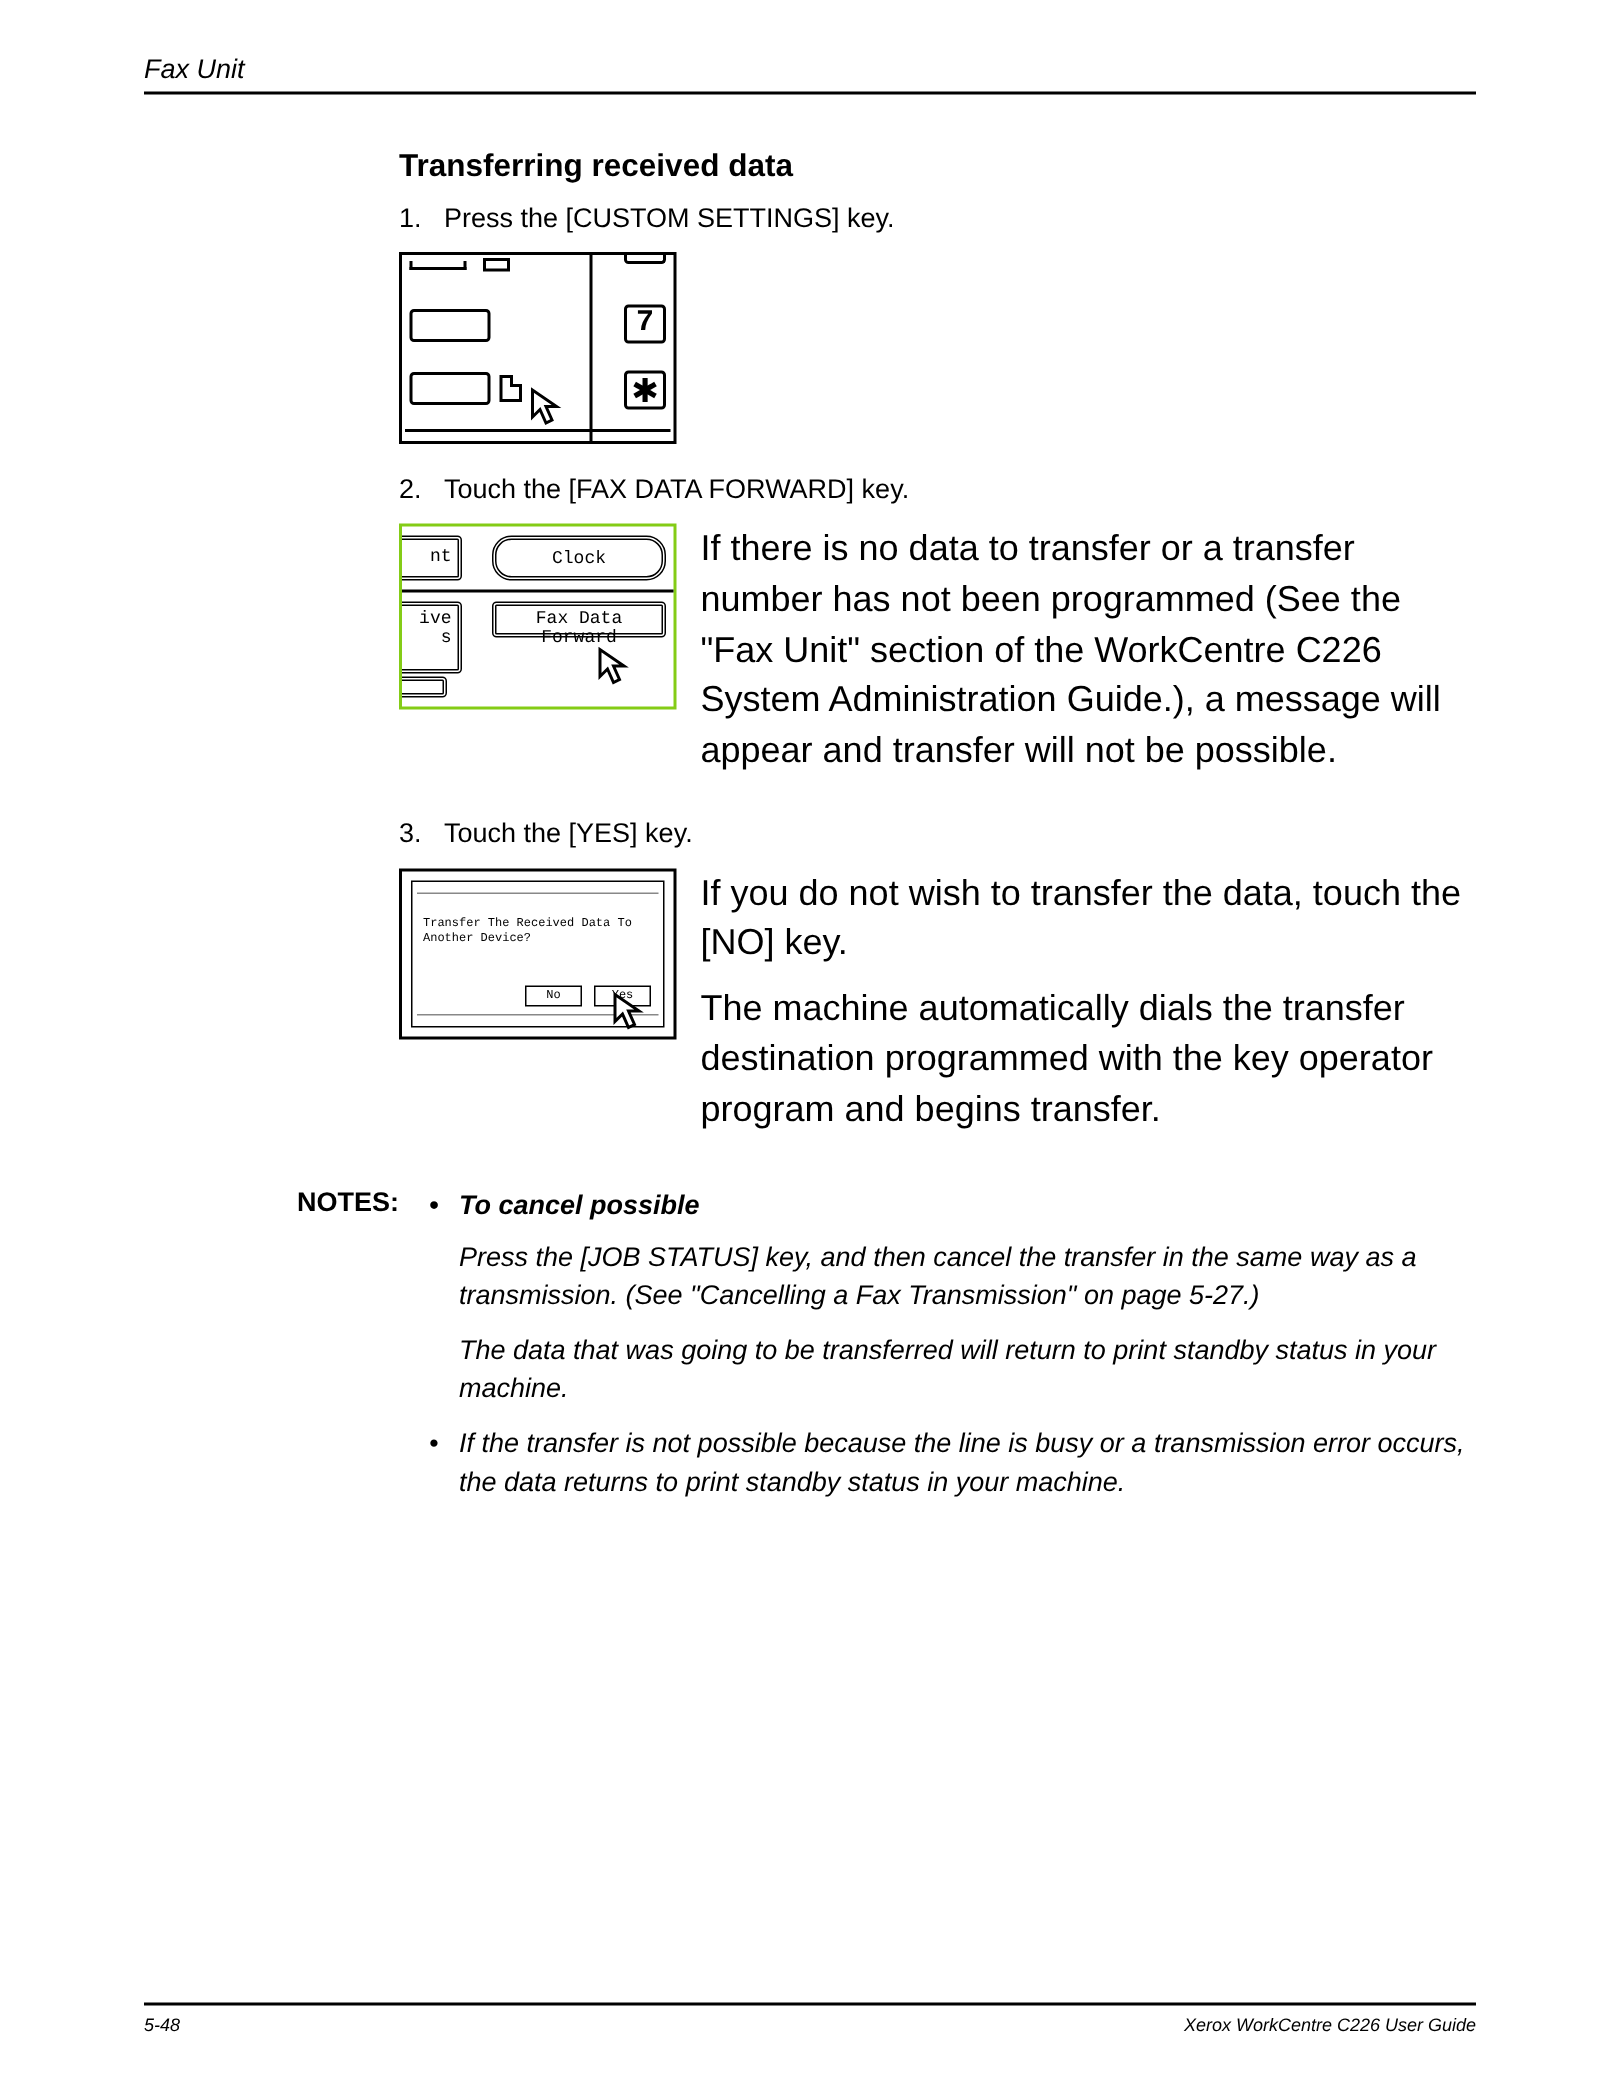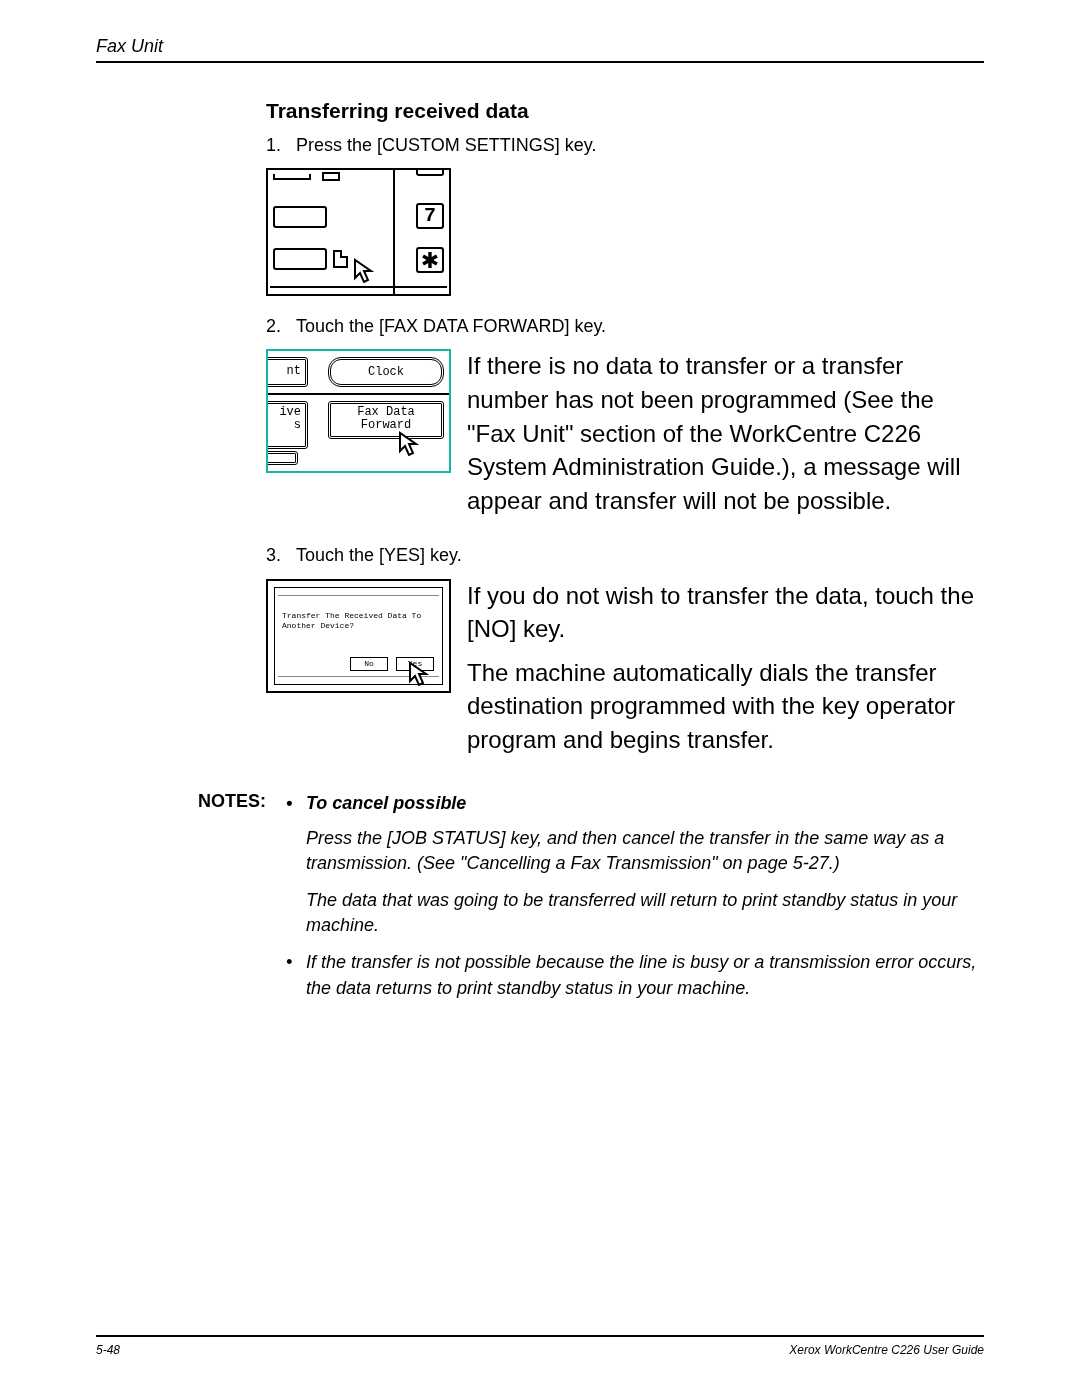--- a/index.html
+++ b/index.html
@@ -62,30 +62,30 @@
     .fig1 .hline-bot{ position:absolute; bottom:6px; left:2px; right:2px; height:2px; background:#000; }
     .fig1 .doc-icon{ position:absolute; top:80px; left:65px; width:15px; height:18px; border:2px solid #000; }
     .fig1 .doc-icon::after{ content:""; position:absolute; top:-2px; right:-2px; width:6px; height:6px; background:#fff; border-left:2px solid #000; border-bottom:2px solid #000;}
     .fig1 .arrow1 { position:absolute; top:88px; left:85px; }
 
     
     .step2-wrap { display:flex; gap: 16px; margin: 10px 0 16px 0; align-items:flex-start; }
     .fig2 {
       width: 185px;
       height: 124px;
-      border: 2px solid #14b8a6;
+      border: 2px solid #84cc16;
       position: relative;
       background:#fff;
       flex-shrink:0;
       overflow:hidden;
     }
     .fig2 .btn-left1{ position:absolute; top:6px; left:-10px; width:50px; height:30px; border:3px double #000; border-radius:3px; font-family:'Courier New',monospace; font-size:12px; text-align:right; padding:4px 4px 0 0;}
     .fig2 .btn-right1{ position:absolute; top:6px; left:60px; width:116px; height:30px; border:3px double #000; border-radius:13px; font-family:'Courier New',monospace; font-size:12px; text-align:center; padding-top:5px;}
     .fig2 .btn-left2{ position:absolute; top:50px; left:-10px; width:50px; height:48px; border:3px double #000; border-radius:3px; font-family:'Courier New',monospace; font-size:12px; text-align:right; padding:2px 4px 0 0; line-height:13px;}
-    .fig2 .btn-right2{ position:absolute; top:50px; left:60px; width:116px; height:38px; border:3px double #000; border-radius:3px; font-family:'Courier New',monospace; font-size:12px; text-align:center; padding-top:2px; line-height:13px;}
+    .fig2 .btn-right2{ position:absolute; top:50px; left:60px; width:116px; height:24px; border:3px double #000; border-radius:3px; font-family:'Courier New',monospace; font-size:12px; text-align:center; padding-top:2px; line-height:13px;}
     .fig2 .btn-bot{ position:absolute; top:100px; left:-10px; width:40px; height:14px; border:3px double #000; border-radius:3px;}
     .fig2 .sep2{ position:absolute; top:42px; left:0; width:182px; height:2px; background:#000;}
     .fig2 .arrow2{ position:absolute; top:80px; left:130px;}
 
     
     .step3-wrap { display:flex; gap:16px; margin:10px 0 24px 0; align-items:flex-start;}
     .fig3 {
       width:185px; height:114px; border:2px solid #000; position:relative; background:#fff; flex-shrink:0;
     }
     .fig3 .inner{ position:absolute; top:6px; left:6px; right:6px; bottom:6px; border:1px solid #000;}

